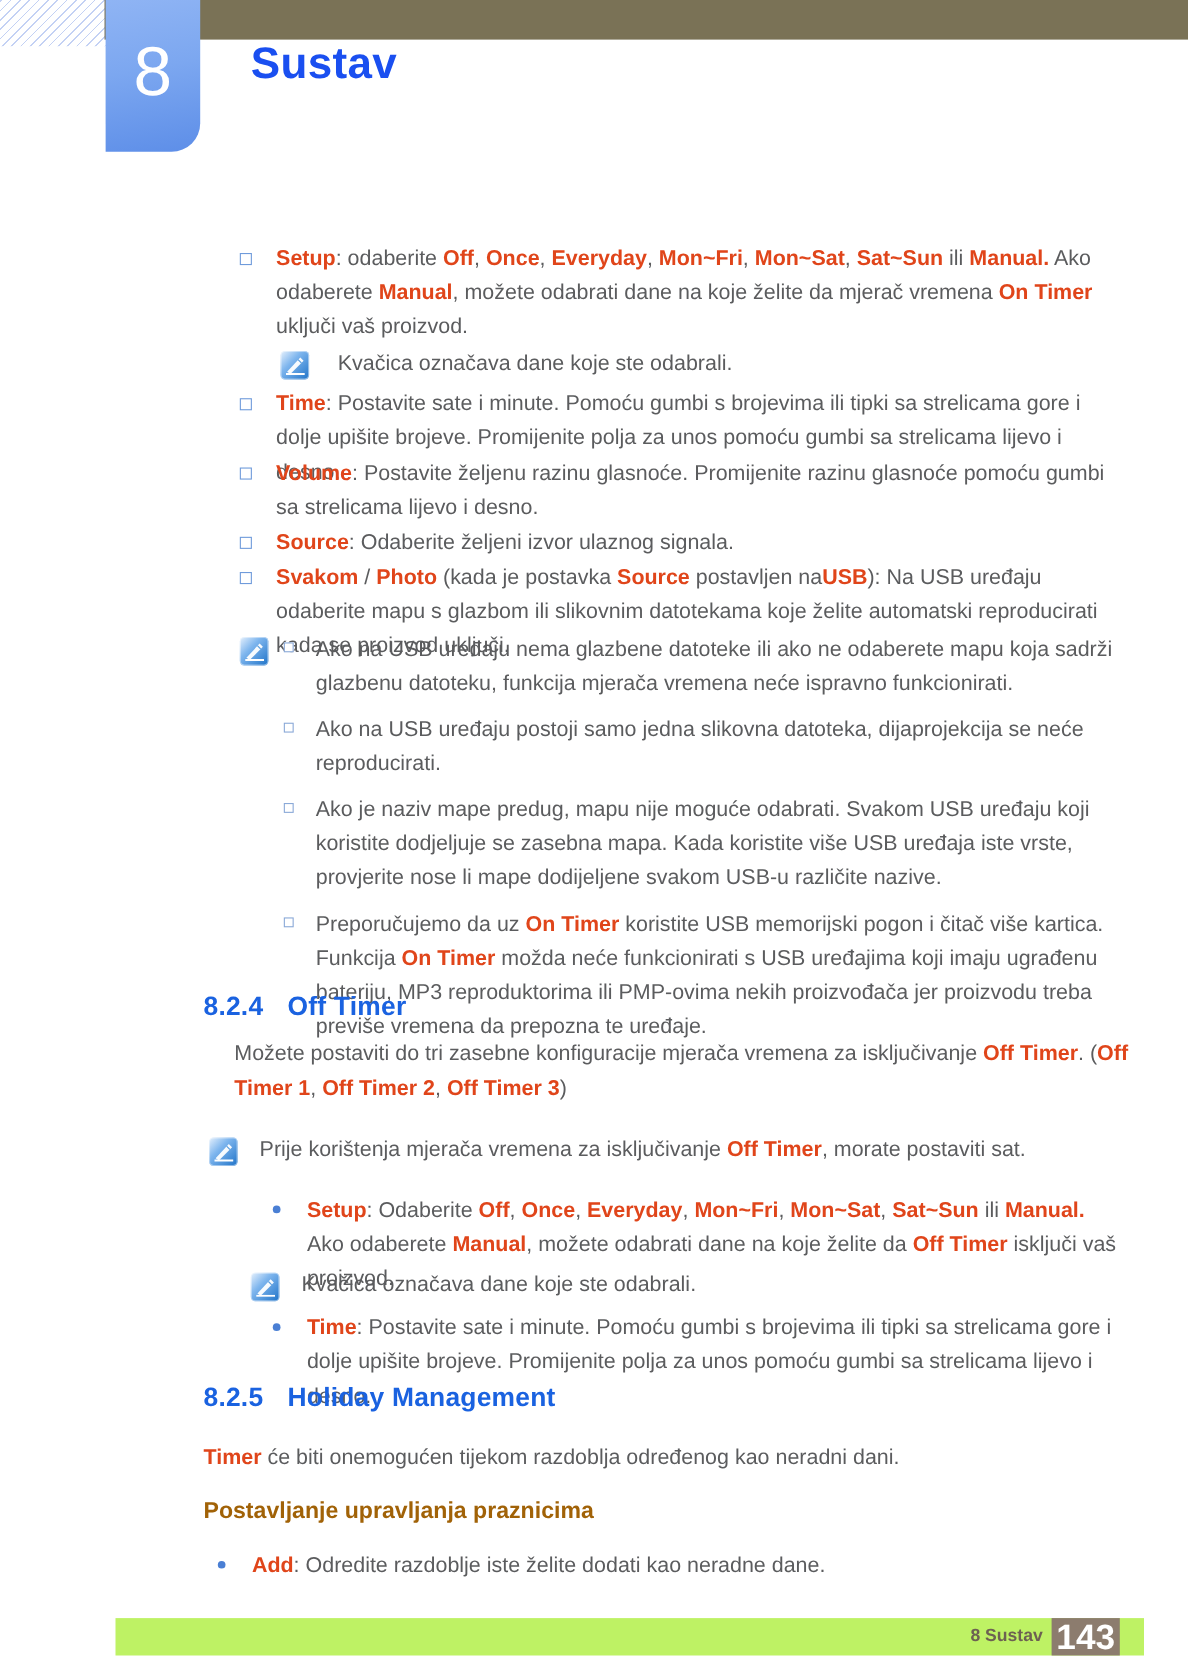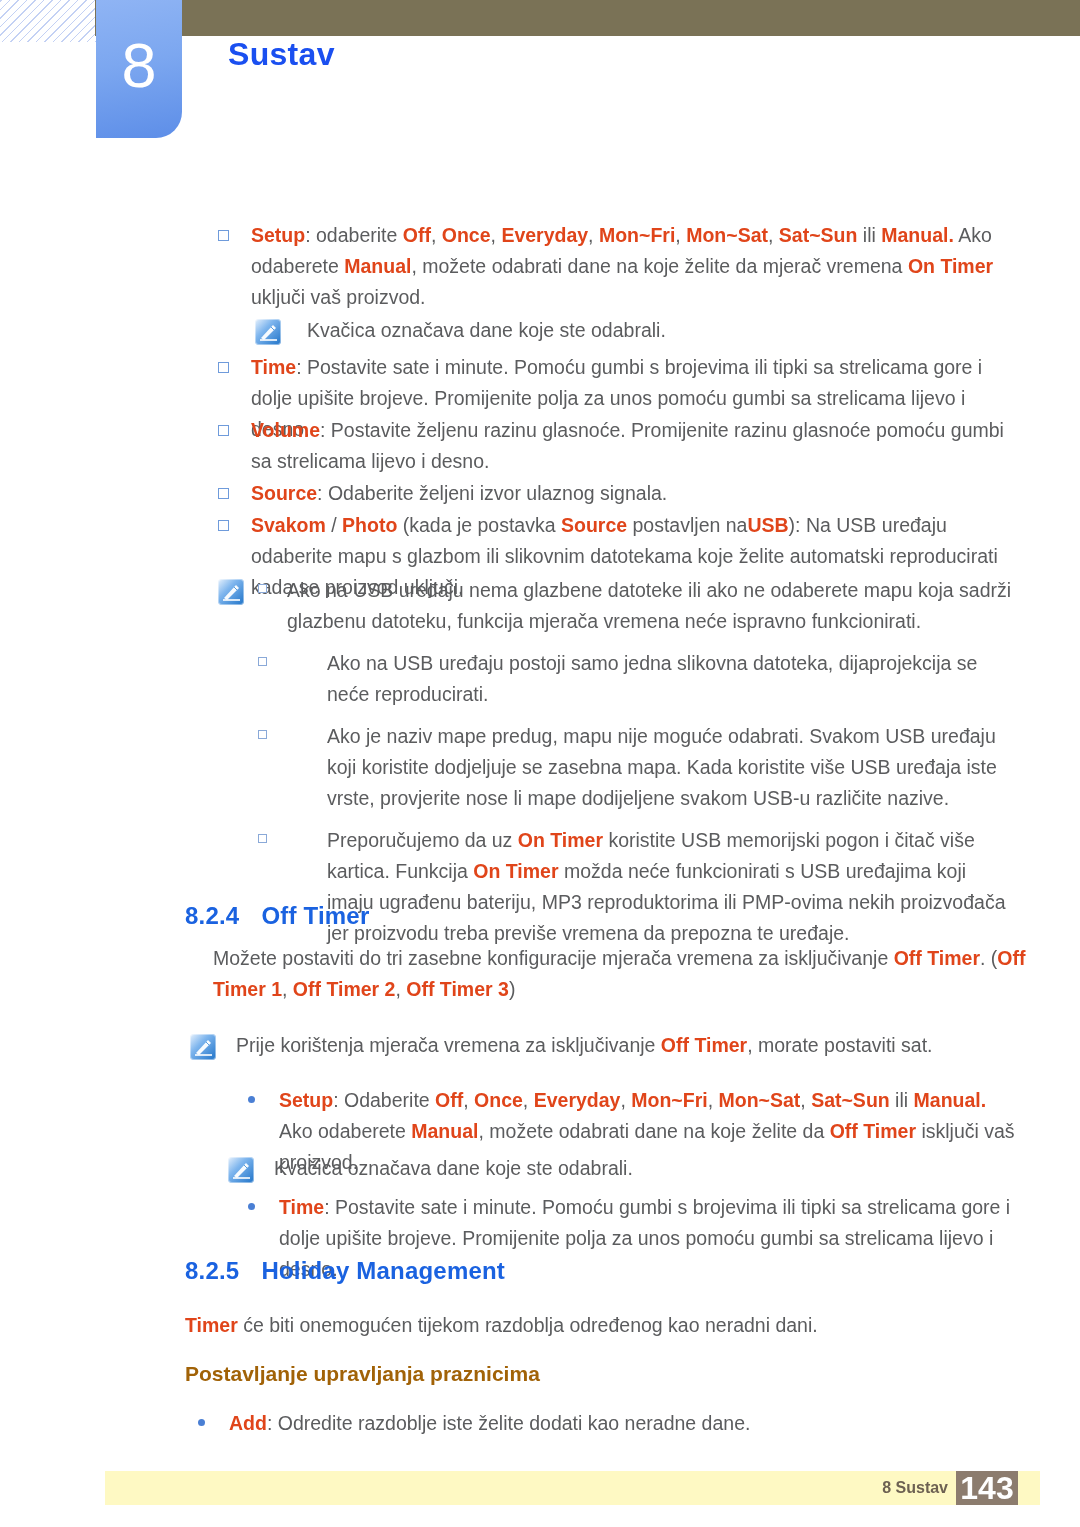--- a/index.html
+++ b/index.html
@@ -43,21 +43,21 @@
     border-bottom-right-radius: 26px;
     color: #ffffff;
     font-size: 63px;
     font-weight: normal;
     line-height: 130px;
     text-align: center;
   }
   .chapter-title {
     position: absolute;
     left: 228px; top: 36px;
-    font-size: 32px;
+    font-size: 40px;
     font-weight: bold;
     color: #1a4ff0;
     letter-spacing: .3px;
   }
 
   
   .content {
     position: absolute;
     left: 0; top: 140px;
     width: 1080px;
@@ -121,21 +121,21 @@
   .blk-music    { position: absolute; left: 218px; top: 370px; width: 810px; }
 
   .note-big {
     position: absolute;
     left: 218px; top: 435px;
     width: 800px;
   }
   .note-big .note-icon { margin-right: 14px; }
   .note-big .items { flex: 1 1 auto; }
   .note-big .item { display: flex; align-items: flex-start; }
-  .note-big .item + .item { margin-top: 11px; gap: 40px; }
+  .note-big .item + .item { margin-top: 11px; }
   .note-big .item p { margin: 0; }
 
   
   .sec-head {
     color: #1a62e0;
     font-size: 24px;
     font-weight: bold;
     letter-spacing: .2px;
   }
   .sec-head .num { margin-right: 22px; }
@@ -156,21 +156,21 @@
     position: absolute; left: 185px; top: 1222px;
     color: #a16207; font-size: 21px; font-weight: bold;
   }
   .blk825-add  { position: absolute; left: 198px; top: 1268px; width: 800px; }
 
   
   .footer {
     position: absolute;
     left: 105px; bottom: 22px;
     width: 935px; height: 34px;
-    background: #fef9c3;
+    background: #bef264;
   }
   .footer-label {
     position: absolute;
     right: 92px; top: 0;
     height: 34px; line-height: 34px;
     font-size: 16px;
     font-weight: bold;
     color: #6d6152;
   }
   .footer-page {

